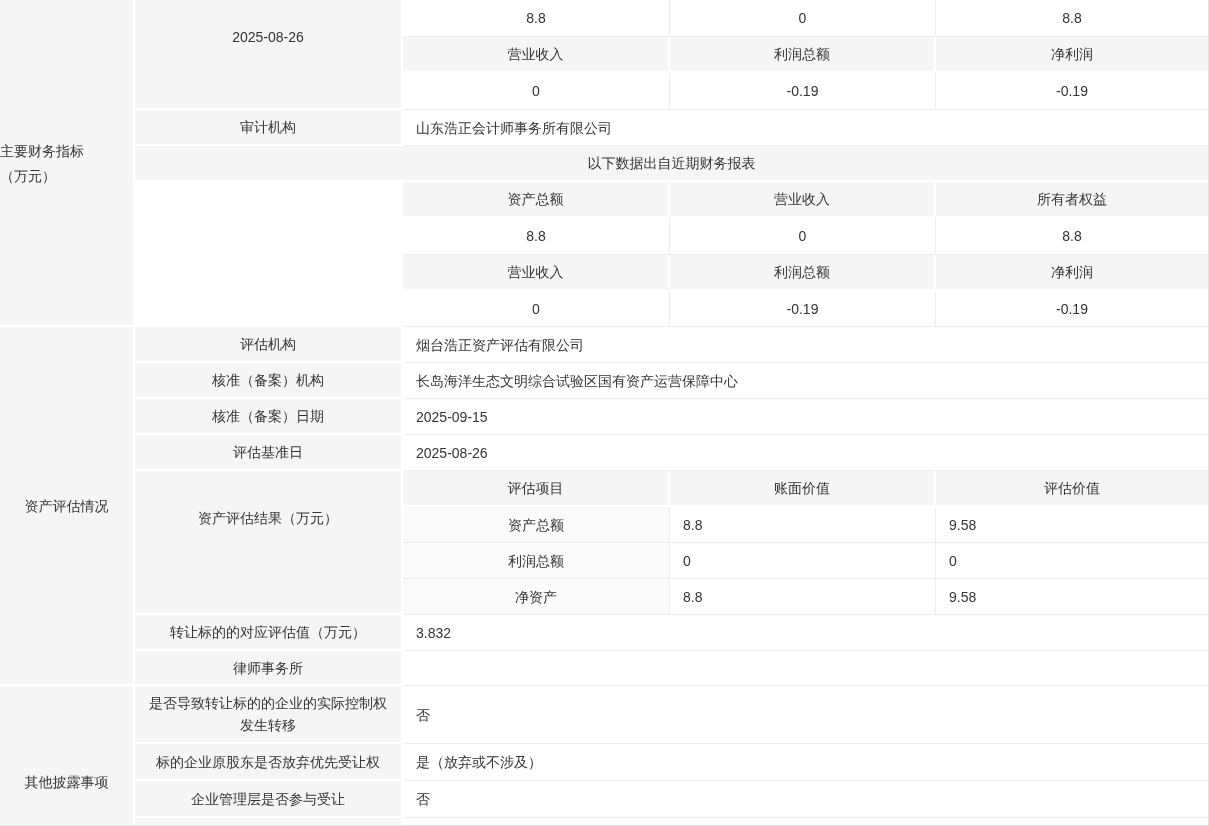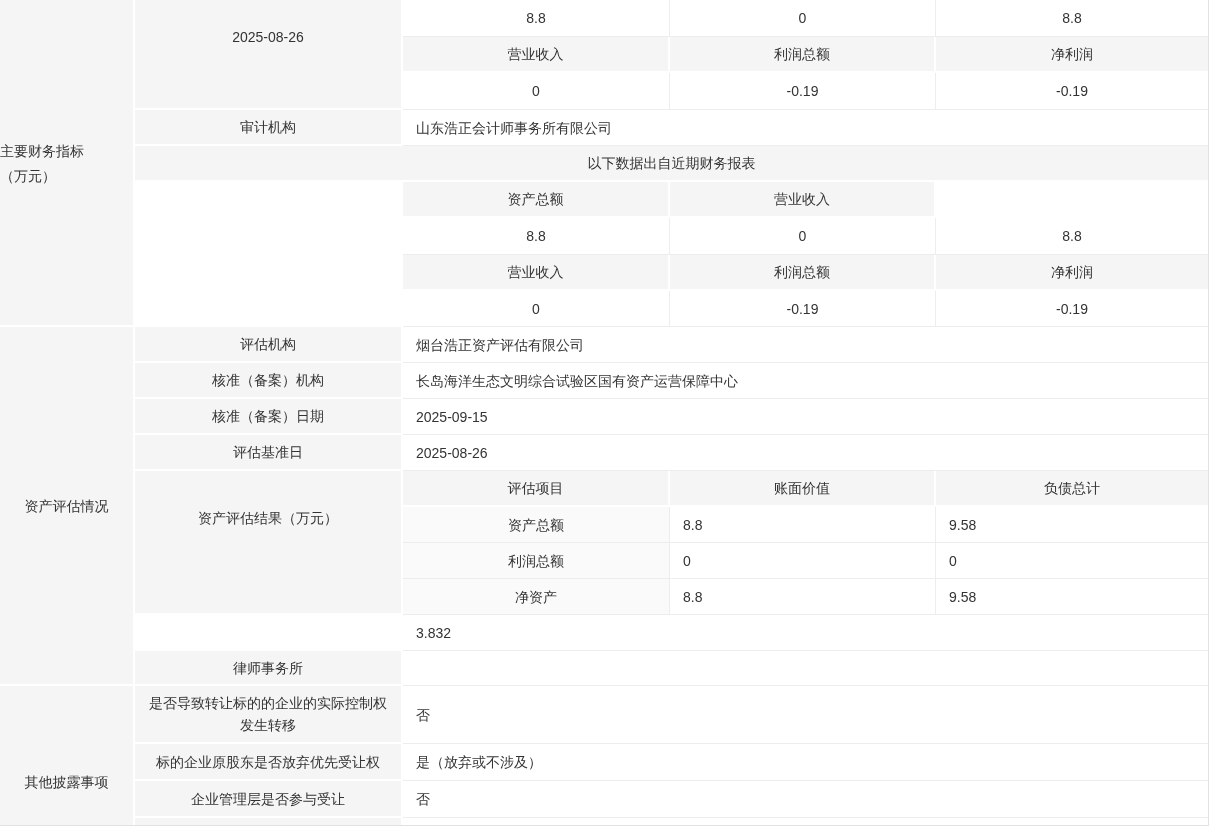--- a/index.html
+++ b/index.html
@@ -81,20 +81,21 @@
   <div class="c g nb" style="grid-area:20/1/24/2; align-items:flex-start; padding-top:85px">其他披露事项</div>
 
   <div class="c g" style="grid-area:1/2/4/3; padding-bottom:34px">2025-08-26</div>
   <div class="c g" style="grid-area:4/2/5/3">审计机构</div>
   <div class="c g nr" style="grid-area:5/2/6/6">以下数据出自近期财务报表</div>
   <div class="c g" style="grid-area:10/2/11/3">评估机构</div>
   <div class="c g" style="grid-area:11/2/12/3">核准（备案）机构</div>
   <div class="c g" style="grid-area:12/2/13/3">核准（备案）日期</div>
   <div class="c g" style="grid-area:13/2/14/3">评估基准日</div>
   <div class="c g pad-wrap" style="grid-area:14/2/18/3; padding-bottom:48px">资产评估结果（万元）</div>
+  <div class="c g pad-wrap" style="grid-area:18/2/19/3">转让标的的对应评估值（万元）</div>
   <div class="c g" style="grid-area:19/2/20/3">律师事务所</div>
   <div class="c g pad-wrap" style="grid-area:20/2/21/3">是否导致转让标的的企业的实际控制权发生转移</div>
   <div class="c g pad-wrap" style="grid-area:21/2/22/3">标的企业原股东是否放弃优先受让权</div>
   <div class="c g" style="grid-area:22/2/23/3">企业管理层是否参与受让</div>
   <div class="c g nb" style="grid-area:23/2/24/3"></div>
 
   <div class="c w" style="grid-area:1/3/2/4">8.8</div>
   <div class="c w" style="grid-area:1/4/2/5">0</div>
   <div class="c w nr" style="grid-area:1/5/2/6">8.8</div>
 
@@ -103,41 +104,42 @@
   <div class="c g nr" style="grid-area:2/5/3/6">净利润</div>
 
   <div class="c w" style="grid-area:3/3/4/4">0</div>
   <div class="c w" style="grid-area:3/4/4/5">-0.19</div>
   <div class="c w nr" style="grid-area:3/5/4/6">-0.19</div>
 
   <div class="c w left nr" style="grid-area:4/3/5/6">山东浩正会计师事务所有限公司</div>
 
   <div class="c g" style="grid-area:6/3/7/4">资产总额</div>
   <div class="c g" style="grid-area:6/4/7/5">营业收入</div>
+  <div class="c g nr" style="grid-area:6/5/7/6">所有者权益</div>
 
   <div class="c w" style="grid-area:7/3/8/4">8.8</div>
   <div class="c w" style="grid-area:7/4/8/5">0</div>
   <div class="c w nr" style="grid-area:7/5/8/6">8.8</div>
 
   <div class="c g" style="grid-area:8/3/9/4">营业收入</div>
   <div class="c g" style="grid-area:8/4/9/5">利润总额</div>
   <div class="c g nr" style="grid-area:8/5/9/6">净利润</div>
 
   <div class="c w" style="grid-area:9/3/10/4">0</div>
   <div class="c w" style="grid-area:9/4/10/5">-0.19</div>
   <div class="c w nr" style="grid-area:9/5/10/6">-0.19</div>
 
   <div class="c w left nr" style="grid-area:10/3/11/6">烟台浩正资产评估有限公司</div>
   <div class="c w left nr" style="grid-area:11/3/12/6">长岛海洋生态文明综合试验区国有资产运营保障中心</div>
   <div class="c w left nr" style="grid-area:12/3/13/6">2025-09-15</div>
   <div class="c w left nr" style="grid-area:13/3/14/6">2025-08-26</div>
 
   <div class="c g" style="grid-area:14/3/15/4">评估项目</div>
   <div class="c g" style="grid-area:14/4/15/5">账面价值</div>
-  <div class="c g nr" style="grid-area:14/5/15/6">负债总计</div>
+  <div class="c g nr" style="grid-area:14/5/15/6">评估价值</div>
 
   <div class="c lite" style="grid-area:15/3/16/4">资产总额</div>
   <div class="c w left" style="grid-area:15/4/16/5">8.8</div>
   <div class="c w left nr" style="grid-area:15/5/16/6">9.58</div>
 
   <div class="c lite" style="grid-area:16/3/17/4">利润总额</div>
   <div class="c w left" style="grid-area:16/4/17/5">0</div>
   <div class="c w left nr" style="grid-area:16/5/17/6">0</div>
 
   <div class="c lite" style="grid-area:17/3/18/4">净资产</div>

